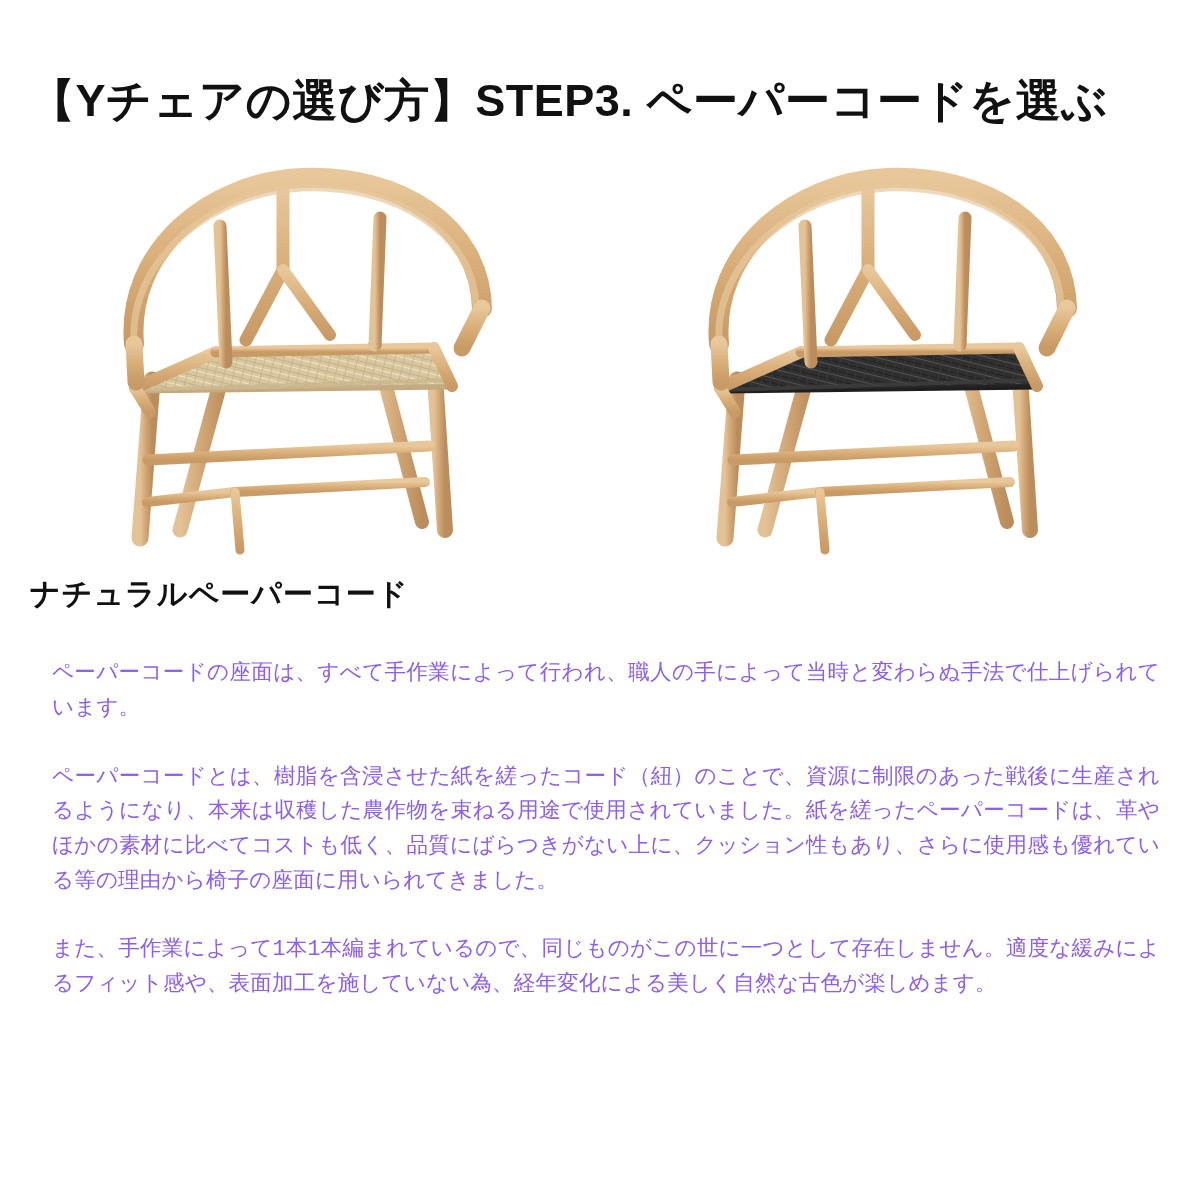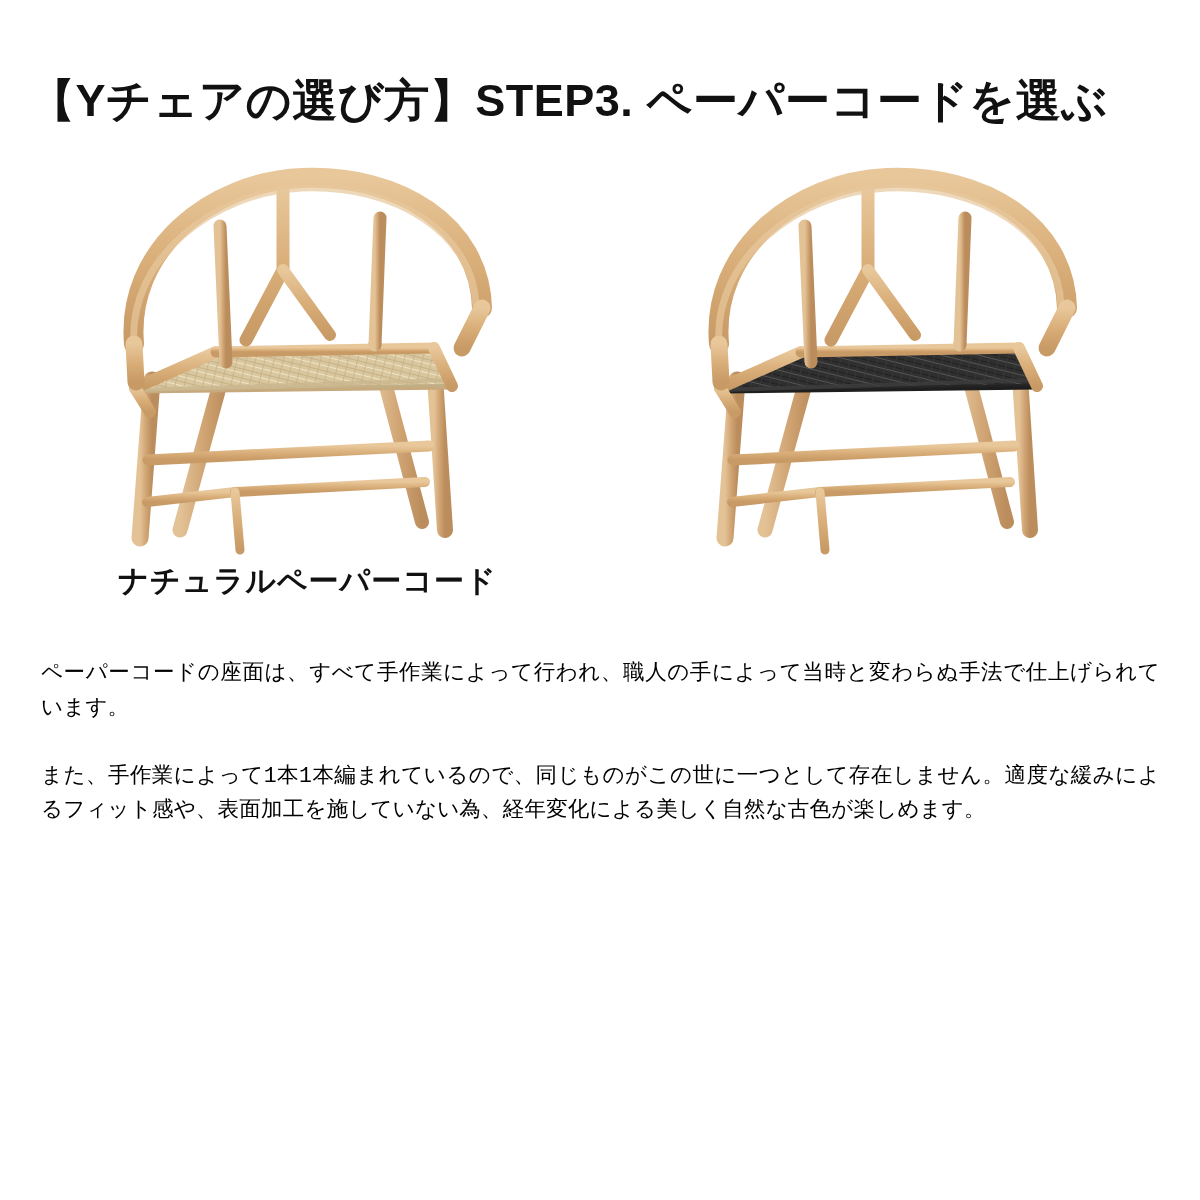--- a/index.html
+++ b/index.html
@@ -61,43 +61,43 @@
   }
 
   .chair-photo svg {
     display: block;
     width: 100%;
     height: 100%;
   }
 
   .product-caption {
     position: absolute;
-    bottom: 18px;
+    bottom: 5px;
     left: 0;
     width: 555px;
-    text-align: center;
+    text-align: left;
     font-size: 30px;
     font-weight: bold;
     letter-spacing: 1px;
     color: #111111;
   }
 
   .body-copy {
     position: absolute;
     top: 655px;
     left: 40px;
     width: 1120px;
   }
 
   .body-copy p {
-    margin: 0 0 34px 1px;
+    margin: 0 0 34px 12px;
     font-size: 21.5px;
     line-height: 1.62;
     letter-spacing: 0.2px;
-    color: #000000;
+    color: #8b5cf6;
     text-align: justify;
     font-family: "Liberation Serif", "DejaVu Serif", serif;
   }
 
   .body-copy p:last-child {
     margin-bottom: 0;
     font-family: Liberation Mono, monospace;
   }
 </style>
 </head>
@@ -234,16 +234,17 @@
           <path d="M452 178 L432 218" stroke="url(#woodB)" stroke-width="17" stroke-linecap="round" fill="none"></path>
           <path d="M104 214 L106 252" stroke="url(#woodB)" stroke-width="17" stroke-linecap="round" fill="none"></path>
         </svg>
       </div>
     </div>
 
   </div>
 
   <div class="body-copy">
     <p>ペーパーコードの座面は、すべて手作業によって行われ、職人の手によって当時と変わらぬ手法で仕上げられています。</p>
+    <p>ペーパーコードとは、樹脂を含浸させた紙を縒ったコード（紐）のことで、資源に制限のあった戦後に生産されるようになり、本来は収穫した農作物を束ねる用途で使用されていました。紙を縒ったペーパーコードは、革やほかの素材に比べてコストも低く、品質にばらつきがない上に、クッション性もあり、さらに使用感も優れている等の理由から椅子の座面に用いられてきました。</p>
     <p>また、手作業によって1本1本編まれているので、同じものがこの世に一つとして存在しません。適度な緩みによるフィット感や、表面加工を施していない為、経年変化による美しく自然な古色が楽しめます。</p>
   </div>
 
 </div>
 
 </body></html>

